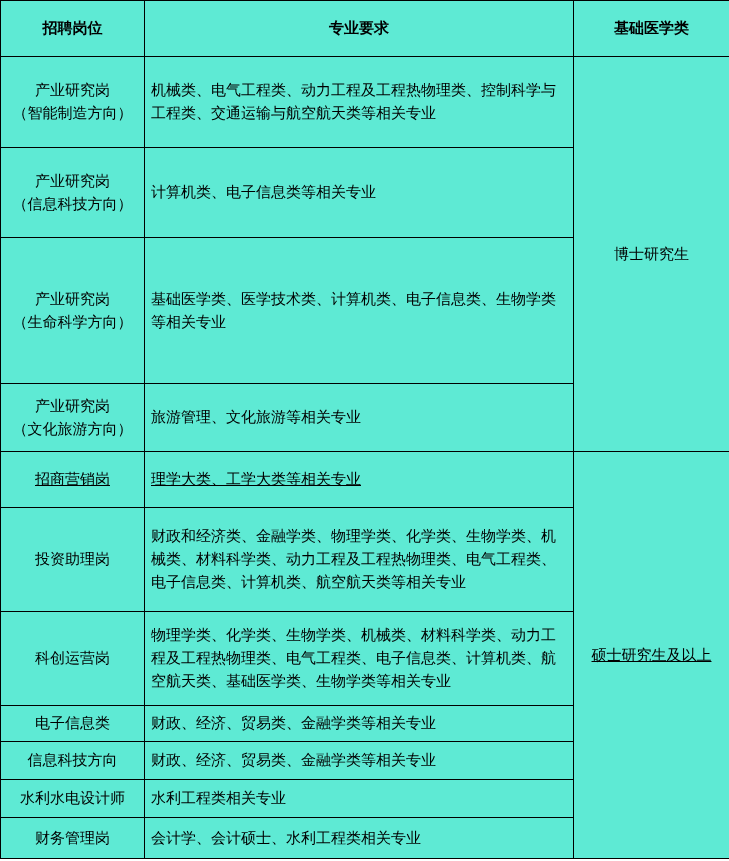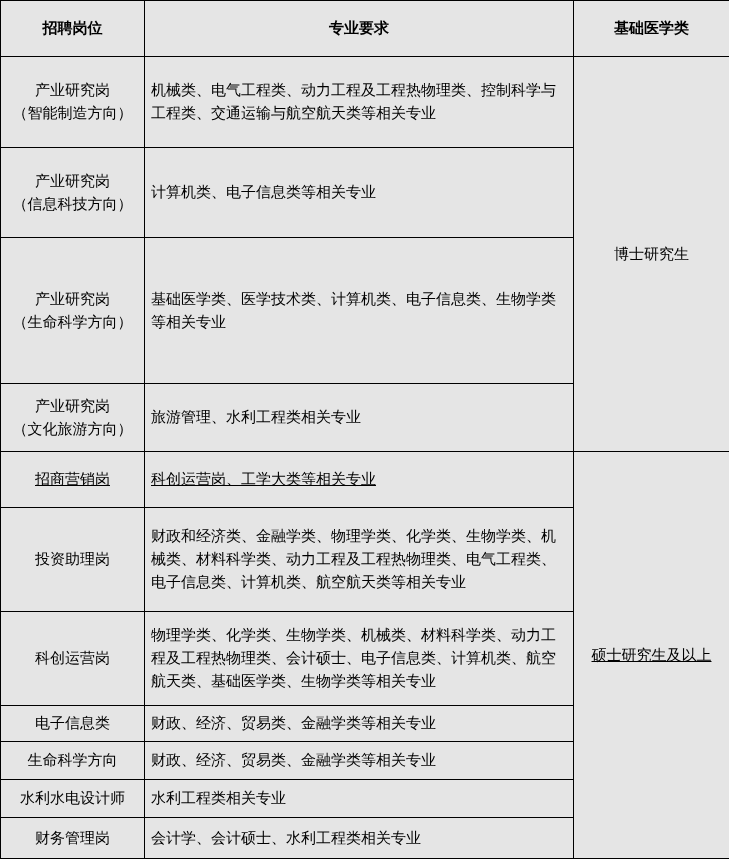--- a/index.html
+++ b/index.html
@@ -23,21 +23,21 @@
     width: 729px;
   }
   table.recruit-table th,
   table.recruit-table td {
     border: 1px solid #000000;
     font-size: 15px;
     line-height: 23px;
     box-sizing: border-box;
     overflow: hidden;
     vertical-align: middle;
-    background: #e5e5e5;
+    background: #5eead4;
   }
   col.col-position { width: 144px; }
   col.col-majors   { width: 429px; }
   col.col-edu      { width: 156px; }
 
   th.header-cell {
     font-weight: bold;
     text-align: center;
     height: 56px;
     padding: 2px 4px;
@@ -86,41 +86,41 @@
         <td class="majors-cell">计算机类、电子信息类等相关专业</td>
       </tr>
       <tr style="height:146px;">
         <td class="position-cell">产业研究岗
 （生命科学方向）</td>
         <td class="majors-cell">基础医学类、医学技术类、计算机类、电子信息类、生物学类等相关专业</td>
       </tr>
       <tr style="height:68px;">
         <td class="position-cell">产业研究岗
 （文化旅游方向）</td>
-        <td class="majors-cell">旅游管理、水利工程类相关专业</td>
+        <td class="majors-cell">旅游管理、文化旅游等相关专业</td>
       </tr>
       <tr style="height:56px;text-decoration:underline;">
         <td class="position-cell">招商营销岗</td>
-        <td class="majors-cell">科创运营岗、工学大类等相关专业</td>
+        <td class="majors-cell">理学大类、工学大类等相关专业</td>
         <td class="edu-cell" rowspan="7">硕士研究生及以上</td>
       </tr>
       <tr style="height:104px;">
         <td class="position-cell">投资助理岗</td>
         <td class="majors-cell">财政和经济类、金融学类、物理学类、化学类、生物学类、机械类、材料科学类、动力工程及工程热物理类、电气工程类、电子信息类、计算机类、航空航天类等相关专业</td>
       </tr>
       <tr style="height:94px;">
         <td class="position-cell">科创运营岗</td>
-        <td class="majors-cell">物理学类、化学类、生物学类、机械类、材料科学类、动力工程及工程热物理类、会计硕士、电子信息类、计算机类、航空航天类、基础医学类、生物学类等相关专业</td>
+        <td class="majors-cell">物理学类、化学类、生物学类、机械类、材料科学类、动力工程及工程热物理类、电气工程类、电子信息类、计算机类、航空航天类、基础医学类、生物学类等相关专业</td>
       </tr>
       <tr style="height:36px;">
         <td class="position-cell">电子信息类</td>
         <td class="majors-cell">财政、经济、贸易类、金融学类等相关专业</td>
       </tr>
       <tr style="height:38px;">
-        <td class="position-cell">生命科学方向</td>
+        <td class="position-cell">信息科技方向</td>
         <td class="majors-cell">财政、经济、贸易类、金融学类等相关专业</td>
       </tr>
       <tr style="height:38px;">
         <td class="position-cell">水利水电设计师</td>
         <td class="majors-cell">水利工程类相关专业</td>
       </tr>
       <tr style="height:41px;">
         <td class="position-cell">财务管理岗</td>
         <td class="majors-cell">会计学、会计硕士、水利工程类相关专业</td>
       </tr>

